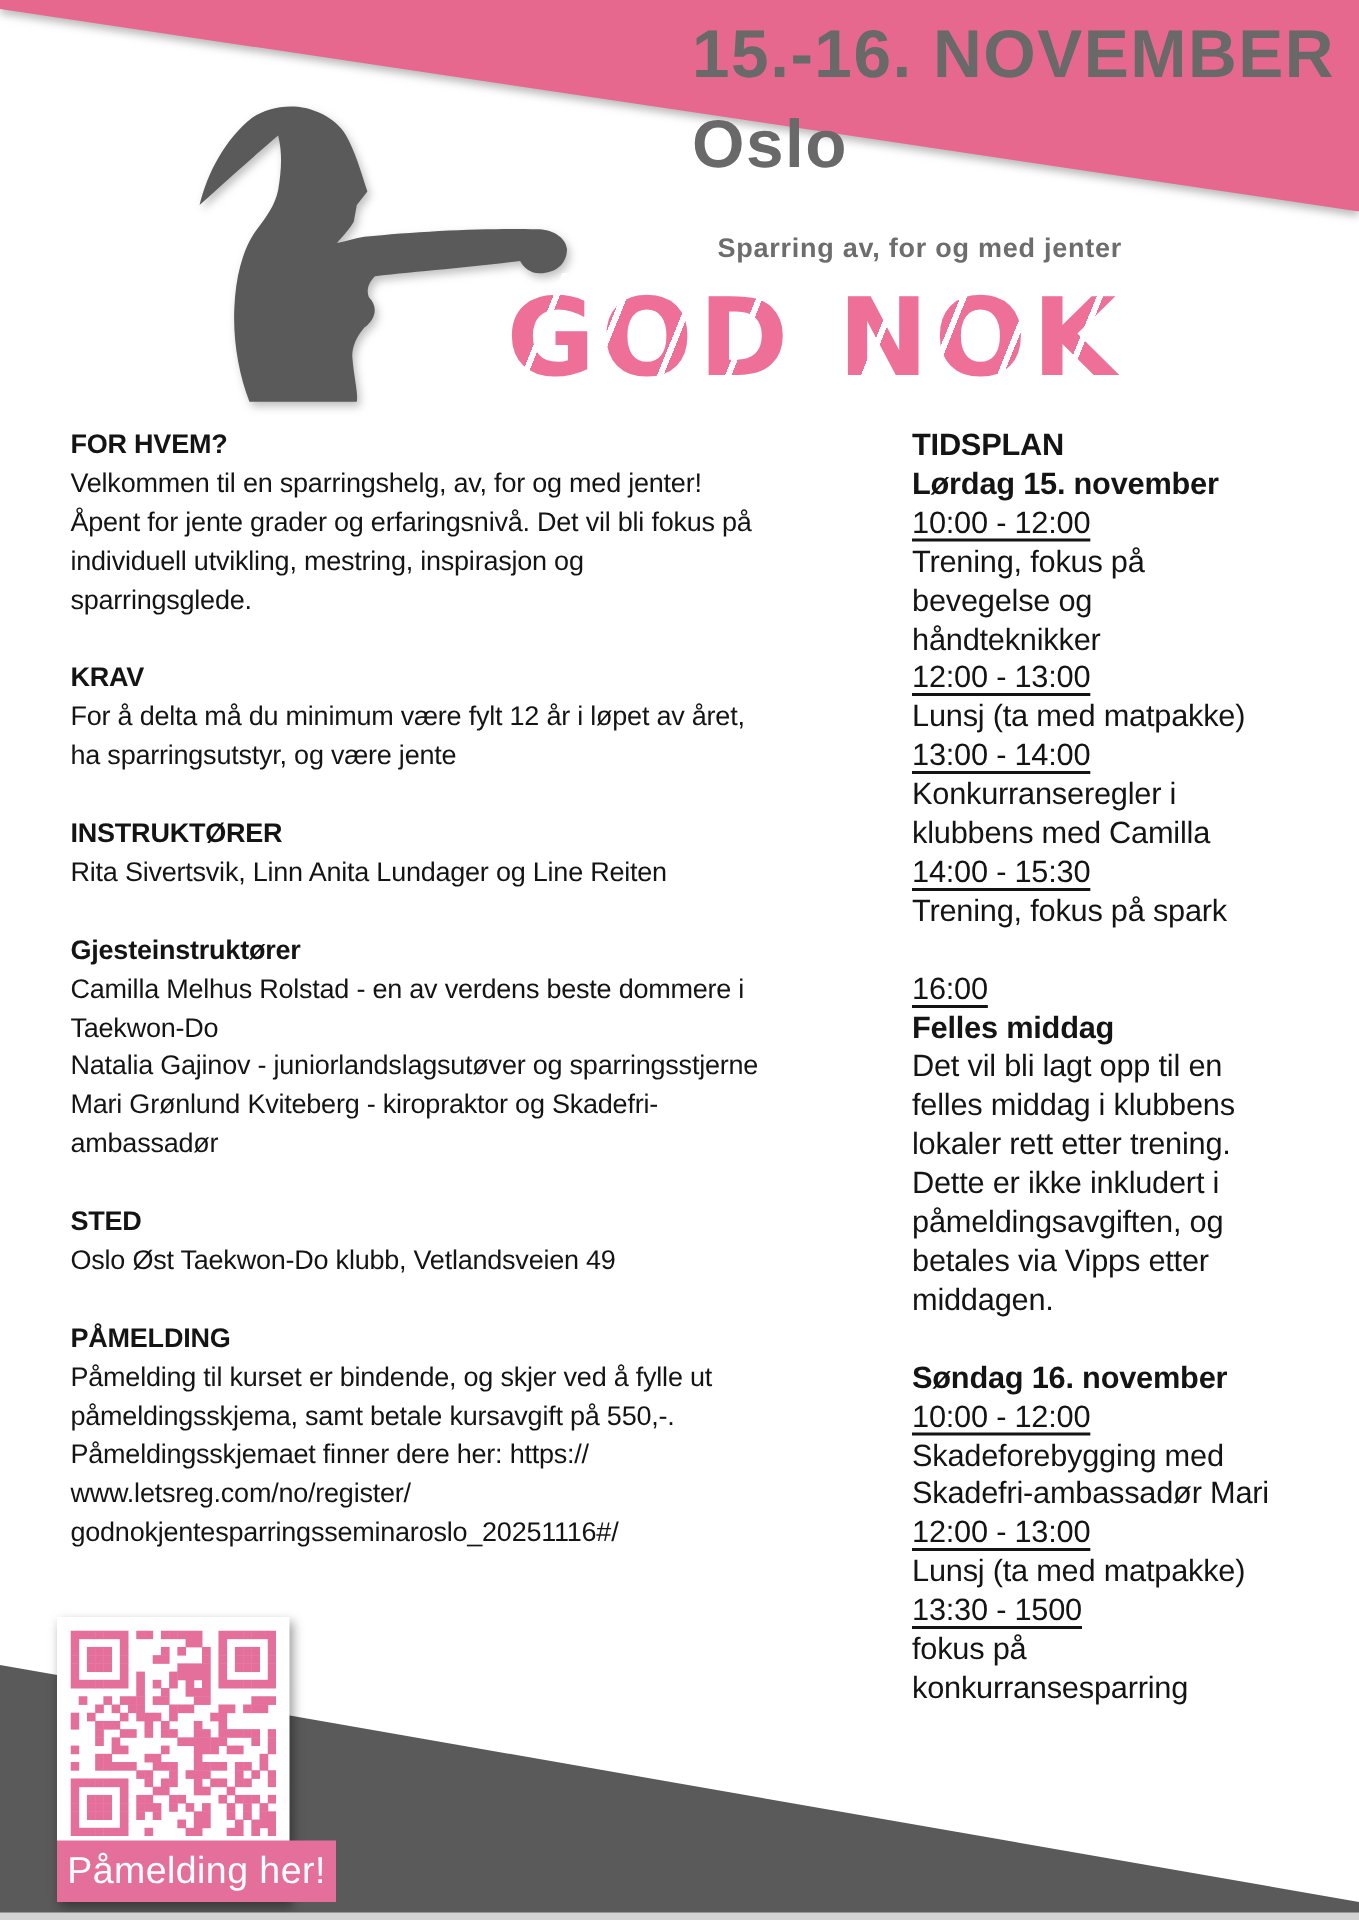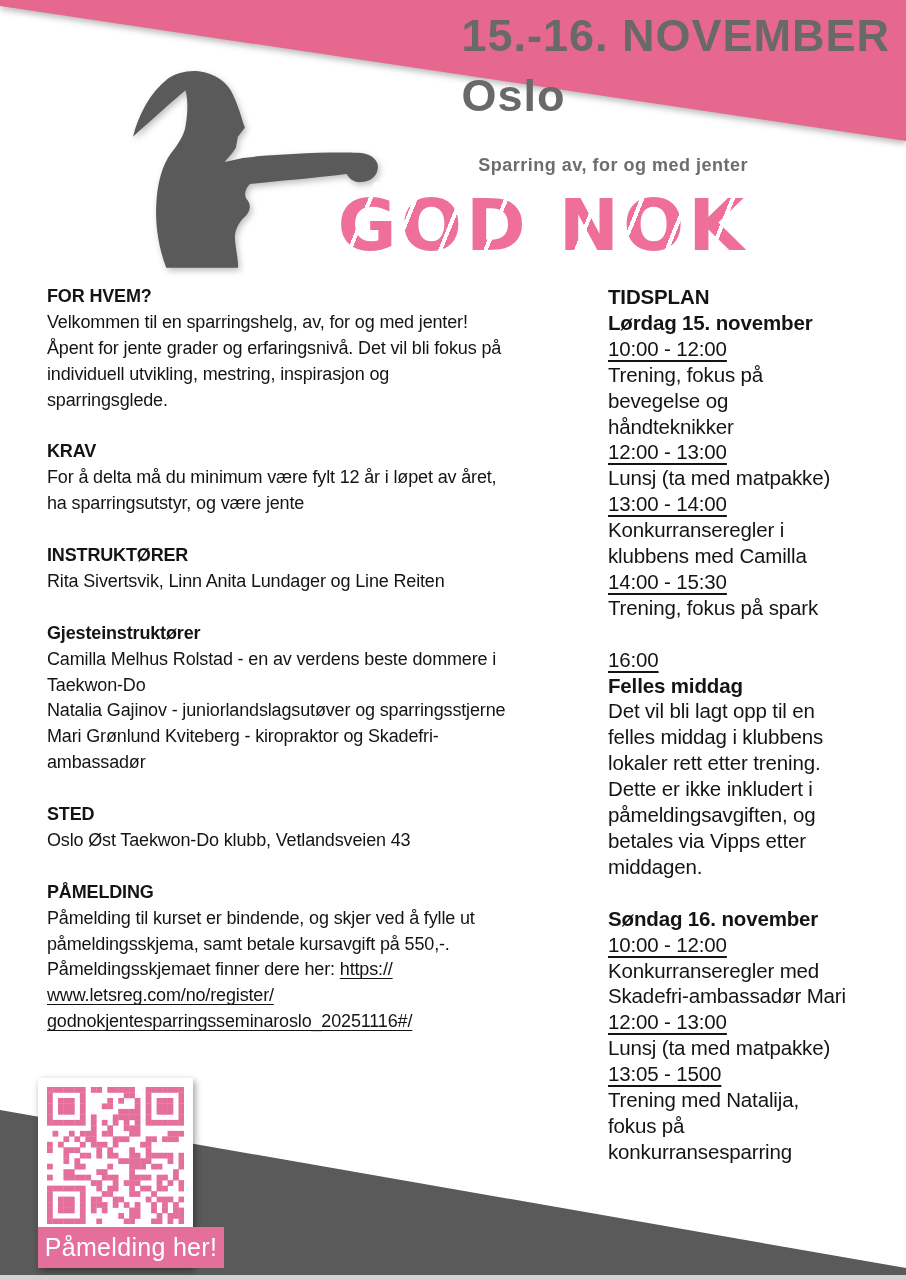--- a/index.html
+++ b/index.html
@@ -27,21 +27,21 @@
     pointer-events:none;}
   
   .left-col{position:absolute;left:47px;top:284px;width:562px;
     font-size:18px;line-height:25.9px;letter-spacing:-.15px;}
   .right-col{position:absolute;left:608px;top:284px;width:298px;
     font-size:20.5px;line-height:25.9px;letter-spacing:-.15px;}
   .section{margin:0;}
   .section + .section{margin-top:25.9px;}
   .heading{font-weight:bold;}
   .line{white-space:nowrap;}
-  .link{text-decoration:underline;text-underline-offset:3px;cursor:pointer;}
+  .link{text-underline-offset:3px;cursor:pointer;}
   .blk-bold{font-weight:bold;white-space:nowrap;}
   .blk-time{text-decoration:underline;text-underline-offset:4px;white-space:nowrap;}
   .blk-text{white-space:nowrap;}
   .blk-gap{height:25.9px;}
   
   .bottom-triangle{position:absolute;left:0;top:1110px;width:906px;height:170px;background:#5a5a5a;
     clip-path:polygon(0 0,100% 158px,100% 170px,0 170px);}
   .footer-strip{position:absolute;left:0;bottom:0;width:906px;height:5px;background:#d2d2d2;z-index:6;}
   
   .qr-card{position:absolute;left:38px;top:1078px;width:155px;height:190px;background:#ffffff;
@@ -117,21 +117,21 @@
       <div class="section">
         <div class="heading">Gjesteinstruktører</div>
         <div class="line">Camilla Melhus Rolstad - en av verdens beste dommere i</div>
         <div class="line">Taekwon-Do</div>
         <div class="line">Natalia Gajinov - juniorlandslagsutøver og sparringsstjerne</div>
         <div class="line">Mari Grønlund Kviteberg - kiropraktor og Skadefri-</div>
         <div class="line">ambassadør</div>
       </div>
       <div class="section">
         <div class="heading">STED</div>
-        <div class="line">Oslo Øst Taekwon-Do klubb, Vetlandsveien 43</div>
+        <div class="line">Oslo Øst Taekwon-Do klubb, Vetlandsveien 49</div>
       </div>
       <div class="section">
         <div class="heading">PÅMELDING</div>
         <div class="line">Påmelding til kurset er bindende, og skjer ved å fylle ut</div>
         <div class="line">påmeldingsskjema, samt betale kursavgift på 550,-.</div>
         <div class="line"><span>Påmeldingsskjemaet finner dere her: </span><span class="link">https://</span></div>
         <div class="line"><span class="link">www.letsreg.com/no/register/</span></div>
         <div class="line"><span class="link">godnokjentesparringsseminaroslo_20251116#/</span></div>
       </div>
     </div>
@@ -157,26 +157,25 @@
         <div class="blk-text">Det vil bli lagt opp til en</div>
         <div class="blk-text">felles middag i klubbens</div>
         <div class="blk-text">lokaler rett etter trening.</div>
         <div class="blk-text">Dette er ikke inkludert i</div>
         <div class="blk-text">påmeldingsavgiften, og</div>
         <div class="blk-text">betales via Vipps etter</div>
         <div class="blk-text">middagen.</div>
         <div class="blk-gap"></div>
         <div class="blk-bold">Søndag 16. november</div>
         <div class="blk-time">10:00 - 12:00</div>
-        <div class="blk-text">Konkurranseregler med</div>
+        <div class="blk-text">Skadeforebygging med</div>
         <div class="blk-text">Skadefri-ambassadør Mari</div>
         <div class="blk-time">12:00 - 13:00</div>
         <div class="blk-text">Lunsj (ta med matpakke)</div>
-        <div class="blk-time">13:05 - 1500</div>
-        <div class="blk-text">Trening med Natalija,</div>
+        <div class="blk-time">13:30 - 1500</div>
         <div class="blk-text">fokus på</div>
         <div class="blk-text">konkurransesparring</div>
       </div>
   </div>
 
   <div class="bottom-triangle" style="background: rgb(90, 90, 90);"></div>
   <div class="footer-strip"></div>
 
   <div class="qr-card">
     <div class="qr-box" id="qr-box"><svg width="137" height="137" viewBox="0 0 137 137">

